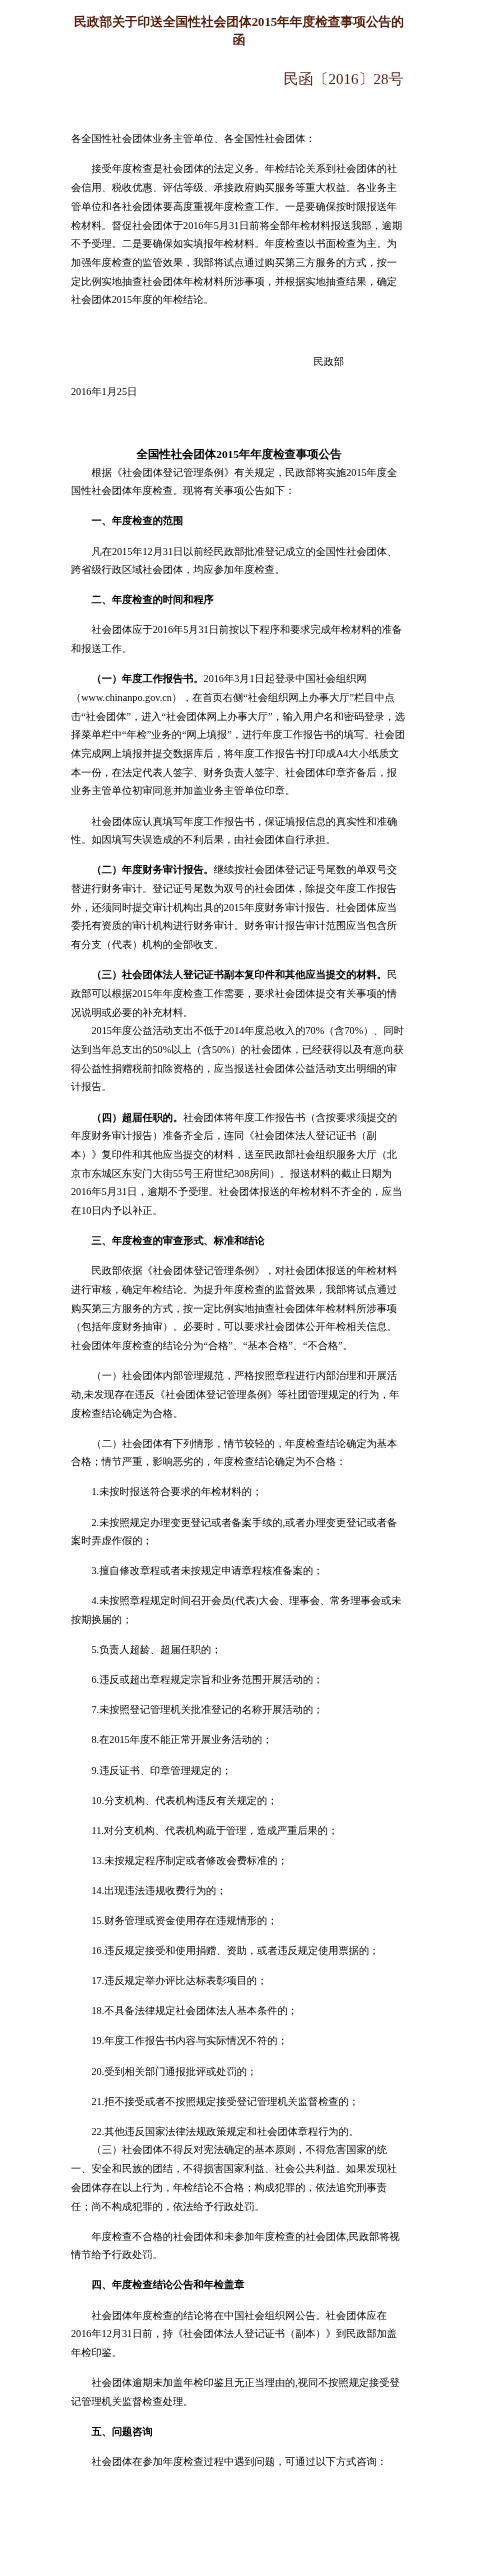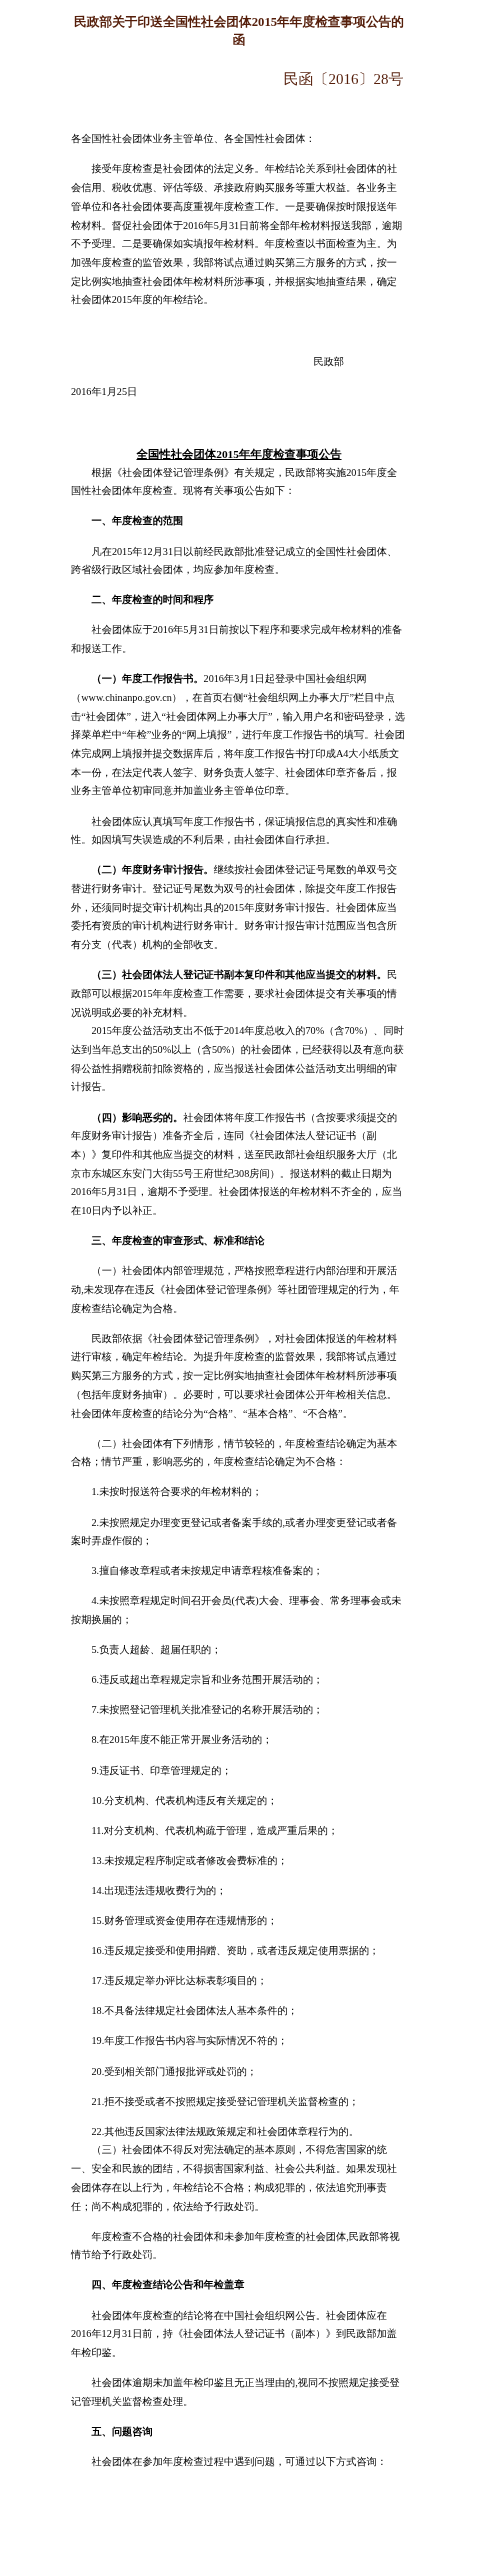--- a/index.html
+++ b/index.html
@@ -52,21 +52,20 @@
   }
   p.sign-date {
     margin: 11.4px 0 0 0;
     text-align: left;
   }
   p.center-title {
     margin: 43px 0 0 0;
     text-align: center;
     font-weight: bold;
     font-size: 11.4px;
-    text-decoration: underline;
   }
   p b { font-weight: bold; }
 </style>
 </head>
 <body>
 
 <div class="page">
   <p class="head-title">民政部关于印送全国性社会团体2015年年度检查事项公告的函</p>
   <p class="doc-number">民函〔2016〕28号</p>
   <main id="doc-body">
@@ -78,24 +77,24 @@
       <p class="para tight">根据《社会团体登记管理条例》有关规定，民政部将实施2015年度全国性社会团体年度检查。现将有关事项公告如下：</p>
       <p class="heading">一、年度检查的范围</p>
       <p class="para">凡在2015年12月31日以前经民政部批准登记成立的全国性社会团体、跨省级行政区域社会团体，均应参加年度检查。</p>
       <p class="heading">二、年度检查的时间和程序</p>
       <p class="para">社会团体应于2016年5月31日前按以下程序和要求完成年检材料的准备和报送工作。</p>
       <p class="para"><b>（一）年度工作报告书。</b>2016年3月1日起登录中国社会组织网（www.chinanpo.gov.cn），在首页右侧“社会组织网上办事大厅”栏目中点击“社会团体”，进入“社会团体网上办事大厅”，输入用户名和密码登录，选择菜单栏中“年检”业务的“网上填报”，进行年度工作报告书的填写。社会团体完成网上填报并提交数据库后，将年度工作报告书打印成A4大小纸质文本一份，在法定代表人签字、财务负责人签字、社会团体印章齐备后，报业务主管单位初审同意并加盖业务主管单位印章。</p>
       <p class="para">社会团体应认真填写年度工作报告书，保证填报信息的真实性和准确性。如因填写失误造成的不利后果，由社会团体自行承担。</p>
       <p class="para"><b>（二）年度财务审计报告。</b>继续按社会团体登记证号尾数的单双号交替进行财务审计。登记证号尾数为双号的社会团体，除提交年度工作报告外，还须同时提交审计机构出具的2015年度财务审计报告。社会团体应当委托有资质的审计机构进行财务审计。财务审计报告审计范围应当包含所有分支（代表）机构的全部收支。</p>
       <p class="para"><b>（三）社会团体法人登记证书副本复印件和其他应当提交的材料。</b>民政部可以根据2015年年度检查工作需要，要求社会团体提交有关事项的情况说明或必要的补充材料。</p>
       <p class="para tight">2015年度公益活动支出不低于2014年度总收入的70%（含70%）、同时达到当年总支出的50%以上（含50%）的社会团体，已经获得以及有意向获得公益性捐赠税前扣除资格的，应当报送社会团体公益活动支出明细的审计报告。</p>
-      <p class="para"><b>（四）影响恶劣的。</b>社会团体将年度工作报告书（含按要求须提交的年度财务审计报告）准备齐全后，连同《社会团体法人登记证书（副本）》复印件和其他应当提交的材料，送至民政部社会组织服务大厅（北京市东城区东安门大街55号王府世纪308房间）。报送材料的截止日期为2016年5月31日，逾期不予受理。社会团体报送的年检材料不齐全的，应当在10日内予以补正。</p>
+      <p class="para"><b>（四）超届任职的。</b>社会团体将年度工作报告书（含按要求须提交的年度财务审计报告）准备齐全后，连同《社会团体法人登记证书（副本）》复印件和其他应当提交的材料，送至民政部社会组织服务大厅（北京市东城区东安门大街55号王府世纪308房间）。报送材料的截止日期为2016年5月31日，逾期不予受理。社会团体报送的年检材料不齐全的，应当在10日内予以补正。</p>
       <p class="heading">三、年度检查的审查形式、标准和结论</p>
+      <p class="para">民政部依据《社会团体登记管理条例》，对社会团体报送的年检材料进行审核，确定年检结论。为提升年度检查的监督效果，我部将试点通过购买第三方服务的方式，按一定比例实地抽查社会团体年检材料所涉事项（包括年度财务抽审）。必要时，可以要求社会团体公开年检相关信息。社会团体年度检查的结论分为“合格”、“基本合格”、“不合格”。</p>
       <p class="para">（一）社会团体内部管理规范，严格按照章程进行内部治理和开展活动,未发现存在违反《社会团体登记管理条例》等社团管理规定的行为，年度检查结论确定为合格。</p>
-      <p class="para">民政部依据《社会团体登记管理条例》，对社会团体报送的年检材料进行审核，确定年检结论。为提升年度检查的监督效果，我部将试点通过购买第三方服务的方式，按一定比例实地抽查社会团体年检材料所涉事项（包括年度财务抽审）。必要时，可以要求社会团体公开年检相关信息。社会团体年度检查的结论分为“合格”、“基本合格”、“不合格”。</p>
       <p class="para">（二）社会团体有下列情形，情节较轻的，年度检查结论确定为基本合格；情节严重，影响恶劣的，年度检查结论确定为不合格：</p>
       <p class="para">1.未按时报送符合要求的年检材料的；</p>
       <p class="para">2.未按照规定办理变更登记或者备案手续的,或者办理变更登记或者备案时弄虚作假的；</p>
       <p class="para">3.擅自修改章程或者未按规定申请章程核准备案的；</p>
       <p class="para">4.未按照章程规定时间召开会员(代表)大会、理事会、常务理事会或未按期换届的；</p>
       <p class="para">5.负责人超龄、超届任职的；</p>
       <p class="para">6.违反或超出章程规定宗旨和业务范围开展活动的；</p>
       <p class="para">7.未按照登记管理机关批准登记的名称开展活动的；</p>
       <p class="para">8.在2015年度不能正常开展业务活动的；</p>
       <p class="para">9.违反证书、印章管理规定的；</p>

